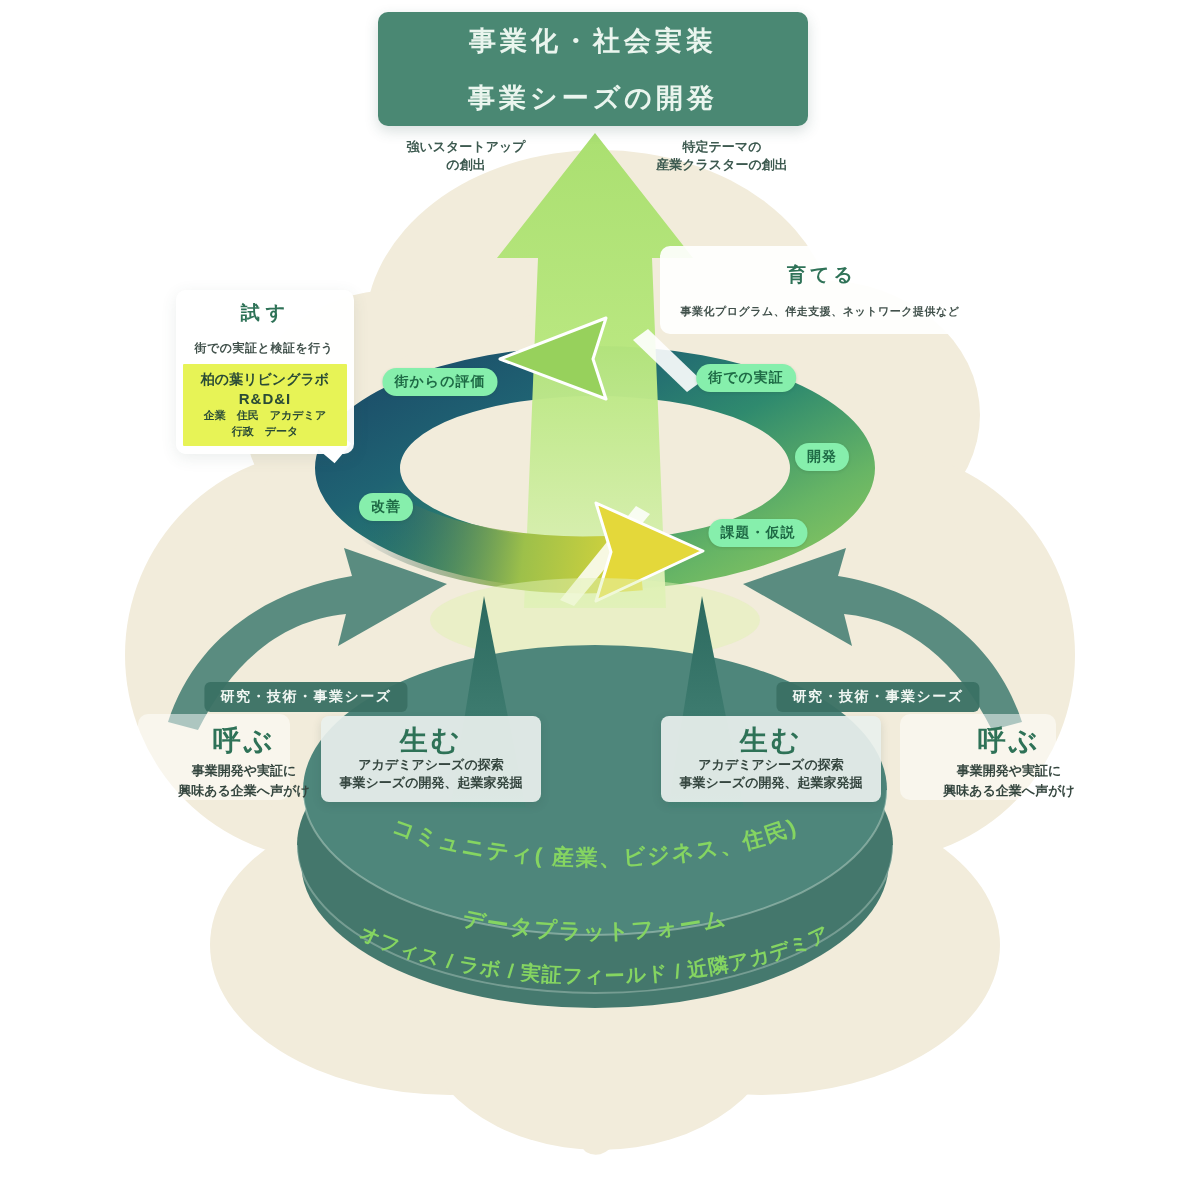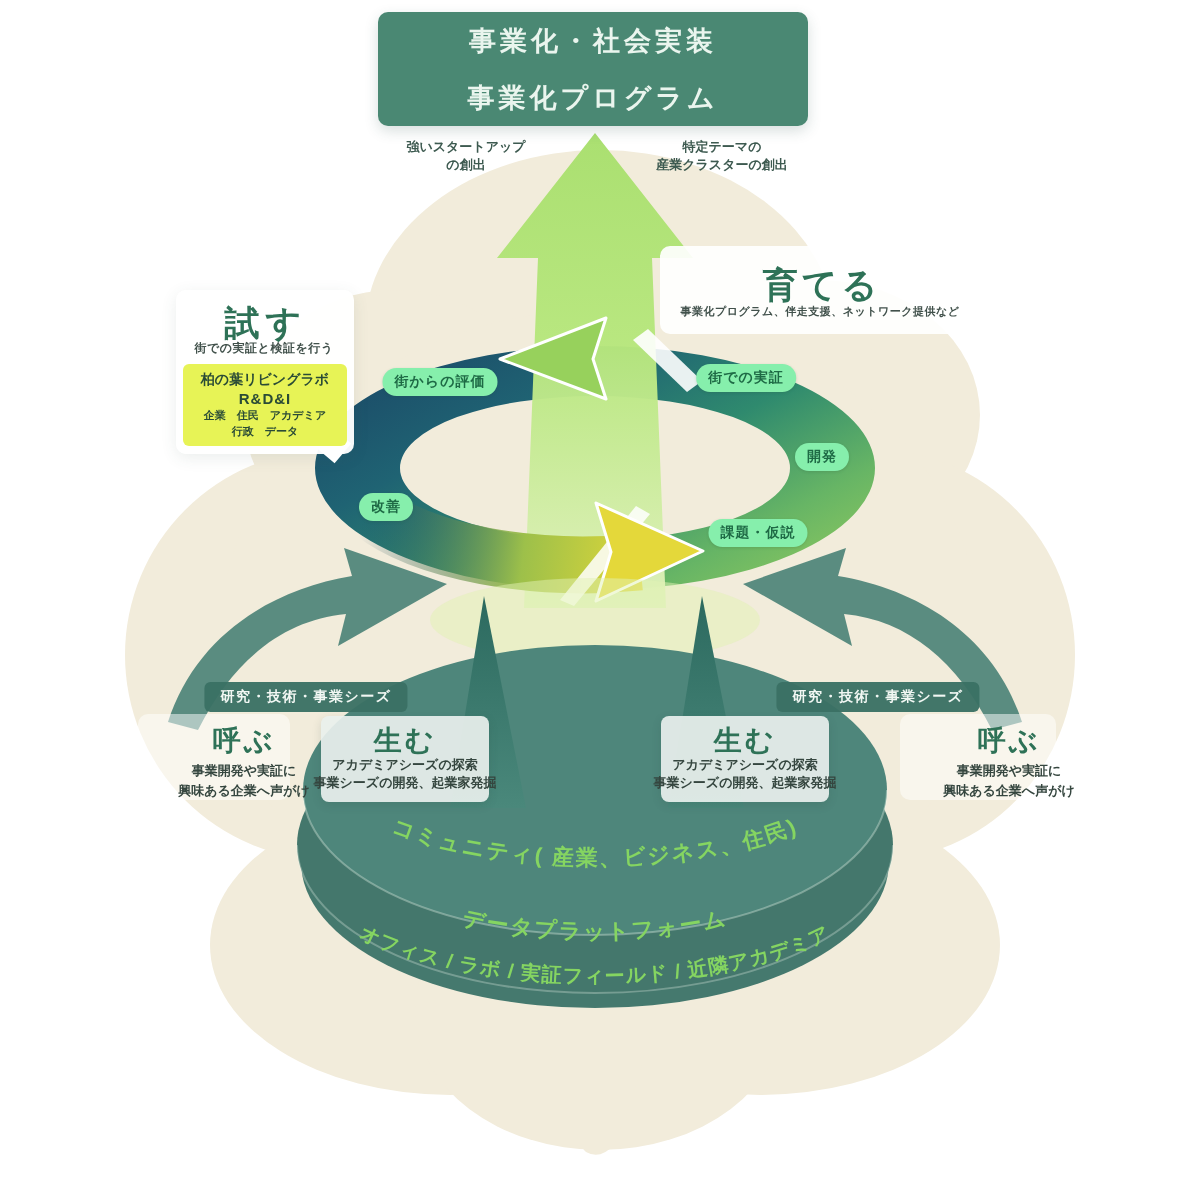--- a/index.html
+++ b/index.html
@@ -15,24 +15,24 @@
     left:378px;top:12px;width:430px;height:114px;background:#4a8873;border-radius:10px;
     display:flex;flex-direction:column;align-items:center;justify-content:center;row-gap:21px;
     box-shadow:0 5px 14px rgba(40,80,70,.18);
   }
   .header-box div{color:#eaf5ee;font-size:27px;font-weight:bold;letter-spacing:4px;}
   .caption{font-size:13px;font-weight:bold;color:#3d5a50;text-align:center;line-height:18px;}
   
   .card{background:rgba(255,255,255,.96);border-radius:10px;box-shadow:0 4px 16px rgba(60,90,80,.10);}
   .tamesu-card{left:176px;top:290px;width:178px;height:164px;}
   .sodateru-card{left:660px;top:246px;width:332px;height:88px;box-shadow:none;background:rgba(255,255,255,.92);}
-  .sec-title{font-size:35px;font-weight:bold;color:#2e7257;letter-spacing:6px;text-align:center;}
+  .sec-title{font-size:19px;font-weight:bold;color:#2e7257;letter-spacing:6px;text-align:center;}
   .sec-desc{font-size:12px;font-weight:bold;color:#41514b;text-align:center;letter-spacing:0.5px;}
   .lab-box{
-    left:183px;top:364px;width:164px;height:82px;background:#e7f356;border-radius:6px;
+    left:183px;top:364px;width:164px;height:82px;background:#e7f356;border-radius:1px;
     display:flex;flex-direction:column;align-items:center;justify-content:center;row-gap:1px;z-index:3;
   }
   .lab-box .l1{font-size:14px;font-weight:bold;color:#2a4b36;}
   .lab-box .l2{font-size:15px;font-weight:bold;color:#2a4b36;letter-spacing:1px;}
   .lab-box .l3{font-size:11px;font-weight:bold;color:#2a4b36;}
   .lab-tail{left:320px;top:432px;width:26px;height:26px;background:#ffffff;transform:rotate(40deg);z-index:2;}
   
   .pill{
     background:#86efac;color:#1e6a45;font-size:14px;font-weight:bold;letter-spacing:1px;
     padding:5px 12px;border-radius:15px;white-space:nowrap;transform:translate(-50%,-50%);
@@ -43,21 +43,21 @@
     background:rgba(58,112,100,.96);color:#f1f7f3;font-size:14px;font-weight:bold;letter-spacing:1.5px;
     padding:6px 16px;border-radius:6px;white-space:nowrap;transform:translate(-50%,-50%);z-index:4;
   }
   
   .soft-bg{background:rgba(255,255,255,.5);border-radius:10px;}
   .action-block{display:flex;flex-direction:column;align-items:center;row-gap:2px;transform:translate(-50%,0);z-index:4;margin-left:32px;}
   .action-title{font-size:28px;font-weight:bold;color:#2e7257;letter-spacing:3px;}
   .action-line{font-size:13px;font-weight:bold;color:#35463f;line-height:18px;text-align:center;white-space:nowrap;}
   .umu-card{
     background:rgba(233,240,237,.92);border-radius:8px;box-shadow:0 3px 10px rgba(40,70,60,.15);
-    width:168px;height:86px;display:flex;flex-direction:column;align-items:center;justify-content:center;z-index:3;
+    width:220px;height:86px;display:flex;flex-direction:column;align-items:center;justify-content:center;z-index:3;
   }
   .umu-card .action-title{line-height:30px;}
 </style>
 </head>
 <body>
 
 <div class="stage">
 
   <svg width="1200" height="1188" viewBox="0 0 1200 1188">
     <defs>
@@ -134,21 +134,21 @@
     <text font-size="22" font-weight="bold" fill="#85d561" letter-spacing="2">
       <textPath href="#arc2" startOffset="50%" text-anchor="middle">データプラットフォーム</textPath>
     </text>
     <text font-size="20" font-weight="bold" fill="#85d561" letter-spacing="1">
       <textPath href="#arc3" startOffset="50%" text-anchor="middle">オフィス / ラボ / 実証フィールド / 近隣アカデミア</textPath>
     </text>
   </svg>
 
   <div class="abs header-box">
     <div>事業化・社会実装</div>
-    <div>事業化プログラム</div>
+    <div>事業シーズの開発</div>
   </div>
 
   <div class="abs caption ctr" style="left:466px;top:138px;">
     <div>強いスタートアップ</div>
     <div>の創出</div>
   </div>
   <div class="abs caption ctr" style="left:722px;top:138px;">
     <div>特定テーマの</div>
     <div>産業クラスターの創出</div>
   </div>

